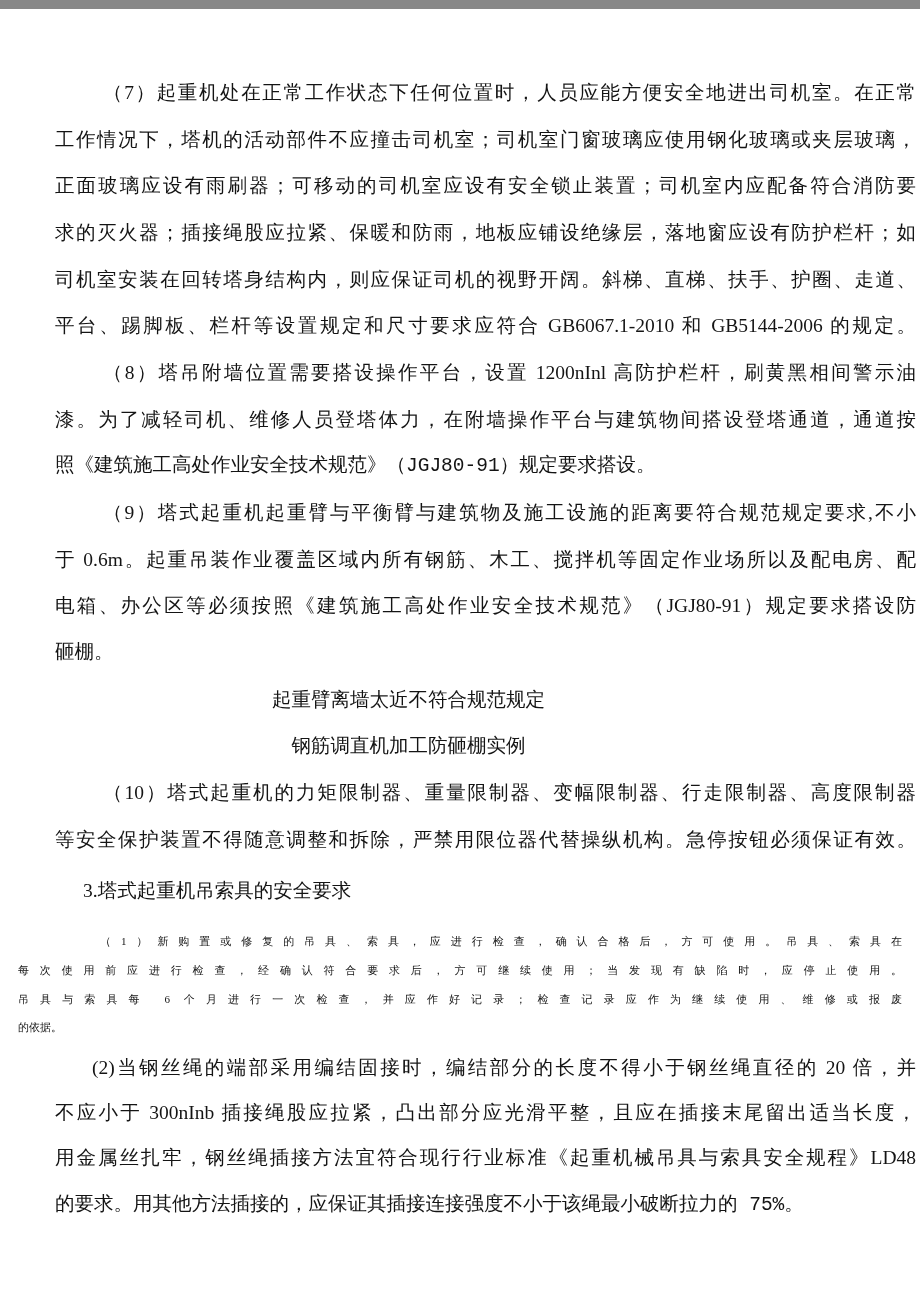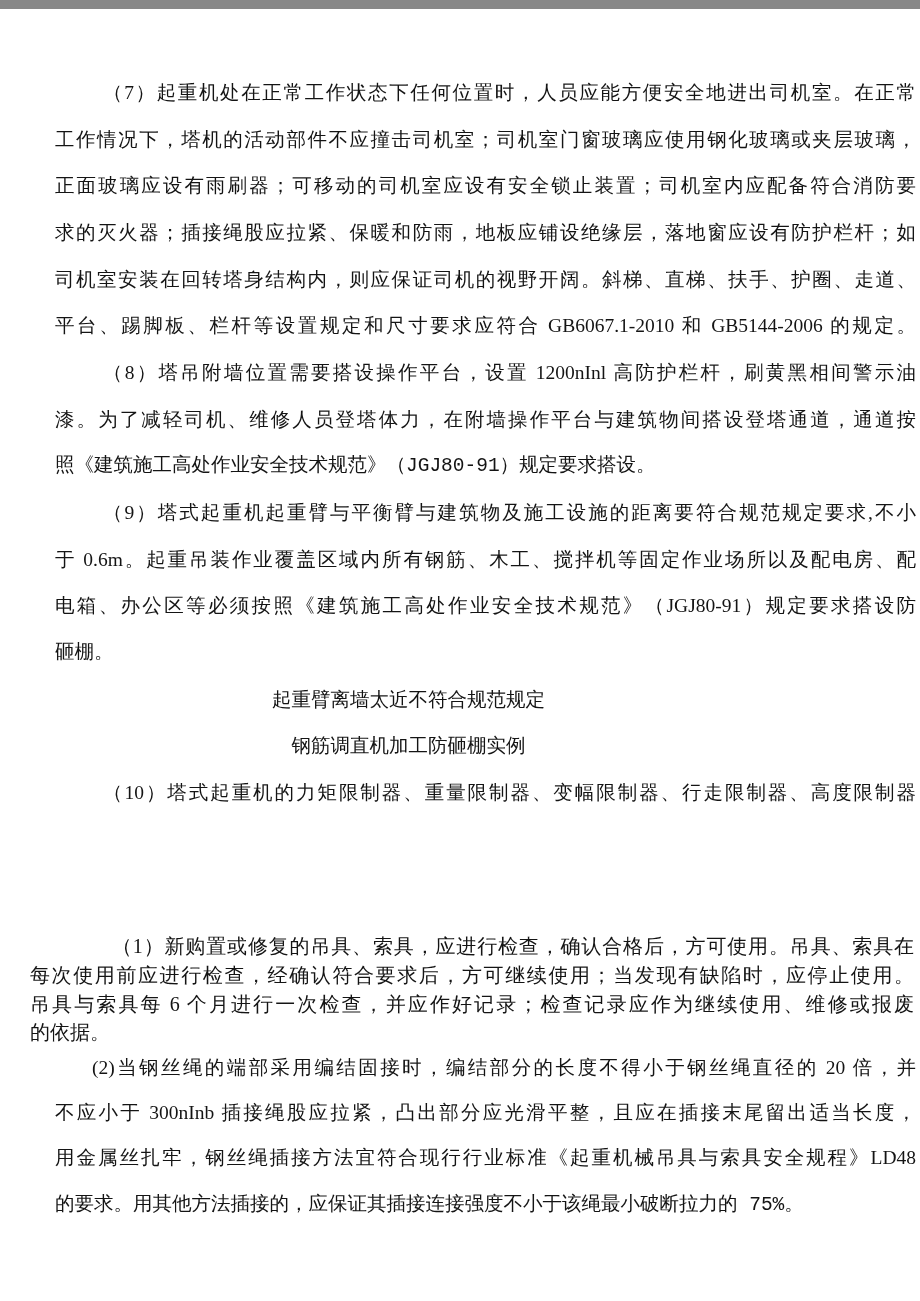--- a/index.html
+++ b/index.html
@@ -19,21 +19,21 @@
     text-align:justify;
     text-align-last:justify;
     text-justify:inter-character;
     white-space:normal;
   }
   .ind{text-indent:48px;}
   .ind2{text-indent:37px;}
   .end{text-align-last:left;font-family:Liberation Mono, monospace;}
   .center{left:0;width:817px;text-align:left;text-align-last:center;}
   .heading{text-indent:28px;text-align-last:left;}
-  .small{left:30px;width:884px;font-size:20px;}
+  .small{left:18px;width:884px;font-size:11px;}
   .small.ind1{text-indent:82px;}
 </style>
 </head>
 <body>
 
 <div class="page">
 
   <div class="ln ind" style="top:73px">（7）起重机处在正常工作状态下任何位置时，人员应能方便安全地进出司机室。在正常</div>
   <div class="ln" style="top:120px">工作情况下，塔机的活动部件不应撞击司机室；司机室门窗玻璃应使用钢化玻璃或夹层玻璃，</div>
   <div class="ln" style="top:166px">正面玻璃应设有雨刷器；可移动的司机室应设有安全锁止装置；司机室内应配备符合消防要</div>
@@ -47,21 +47,23 @@
 
   <div class="ln ind" style="top:493px">（9）塔式起重机起重臂与平衡臂与建筑物及施工设施的距离要符合规范规定要求,不小</div>
   <div class="ln" style="top:540px">于 0.6m。起重吊装作业覆盖区域内所有钢筋、木工、搅拌机等固定作业场所以及配电房、配</div>
   <div class="ln" style="top:586px">电箱、办公区等必须按照《建筑施工高处作业安全技术规范》（JGJ80-91）规定要求搭设防</div>
   <div class="ln end" style="top:633px">砸棚。</div>
 
   <div class="ln center" style="top:680px">起重臂离墙太近不符合规范规定</div>
   <div class="ln center" style="top:726px">钢筋调直机加工防砸棚实例</div>
 
   <div class="ln ind" style="top:773px">（10）塔式起重机的力矩限制器、重量限制器、变幅限制器、行走限制器、高度限制器</div>
+  <div class="ln" style="top:820px">等安全保护装置不得随意调整和拆除，严禁用限位器代替操纵机构。急停按钮必须保证有效。</div>
 
+  <div class="ln heading" style="top:871px">3.塔式起重机吊索具的安全要求</div>
 
   <div class="ln small ind1" style="top:926px">（1）新购置或修复的吊具、索具，应进行检查，确认合格后，方可使用。吊具、索具在</div>
   <div class="ln small" style="top:955px">每次使用前应进行检查，经确认符合要求后，方可继续使用；当发现有缺陷时，应停止使用。</div>
   <div class="ln small" style="top:984px">吊具与索具每 6 个月进行一次检查，并应作好记录；检查记录应作为继续使用、维修或报废</div>
   <div class="ln small end" style="top:1013px">的依据。</div>
 
   <div class="ln ind2" style="top:1048px">(2)当钢丝绳的端部采用编结固接时，编结部分的长度不得小于钢丝绳直径的 20 倍，并</div>
   <div class="ln" style="top:1093px">不应小于 300nInb 插接绳股应拉紧，凸出部分应光滑平整，且应在插接末尾留出适当长度，</div>
   <div class="ln" style="top:1138px">用金属丝扎牢，钢丝绳插接方法宜符合现行行业标准《起重机械吊具与索具安全规程》LD48</div>
   <div class="ln end" style="top:1185px">的要求。用其他方法插接的，应保证其插接连接强度不小于该绳最小破断拉力的 75%。</div>

